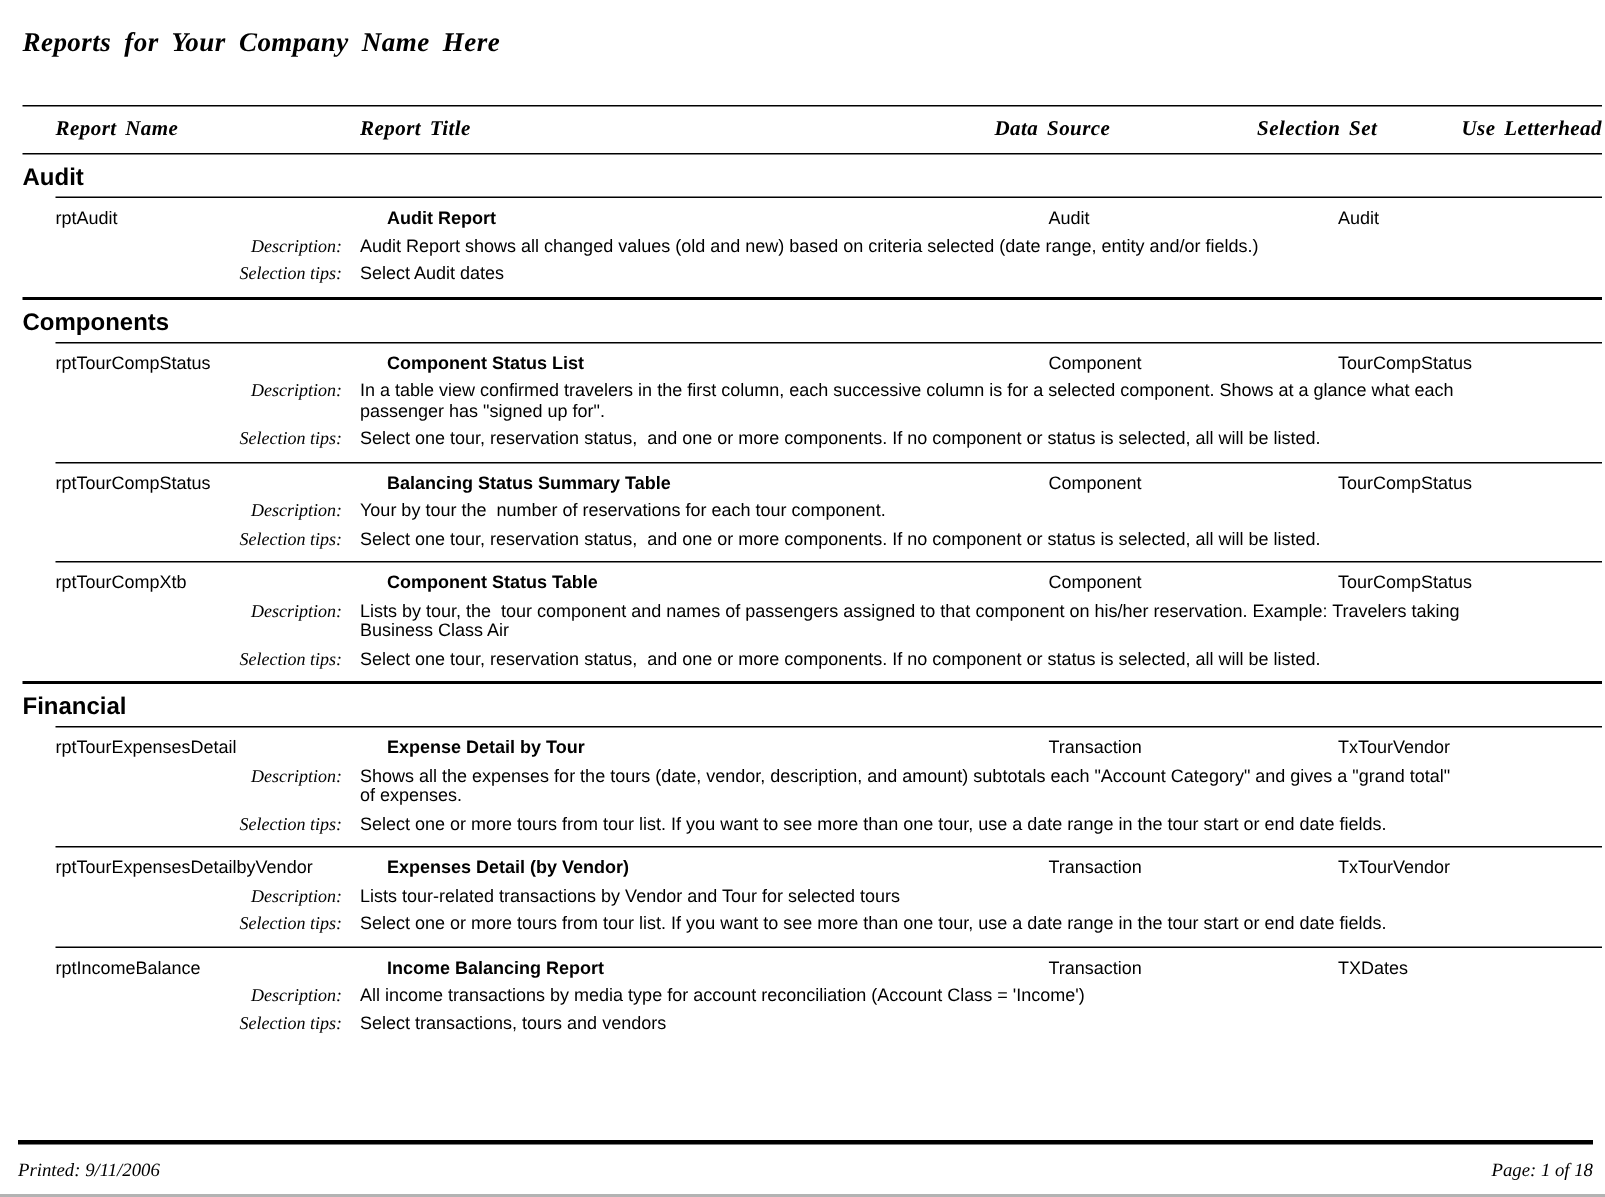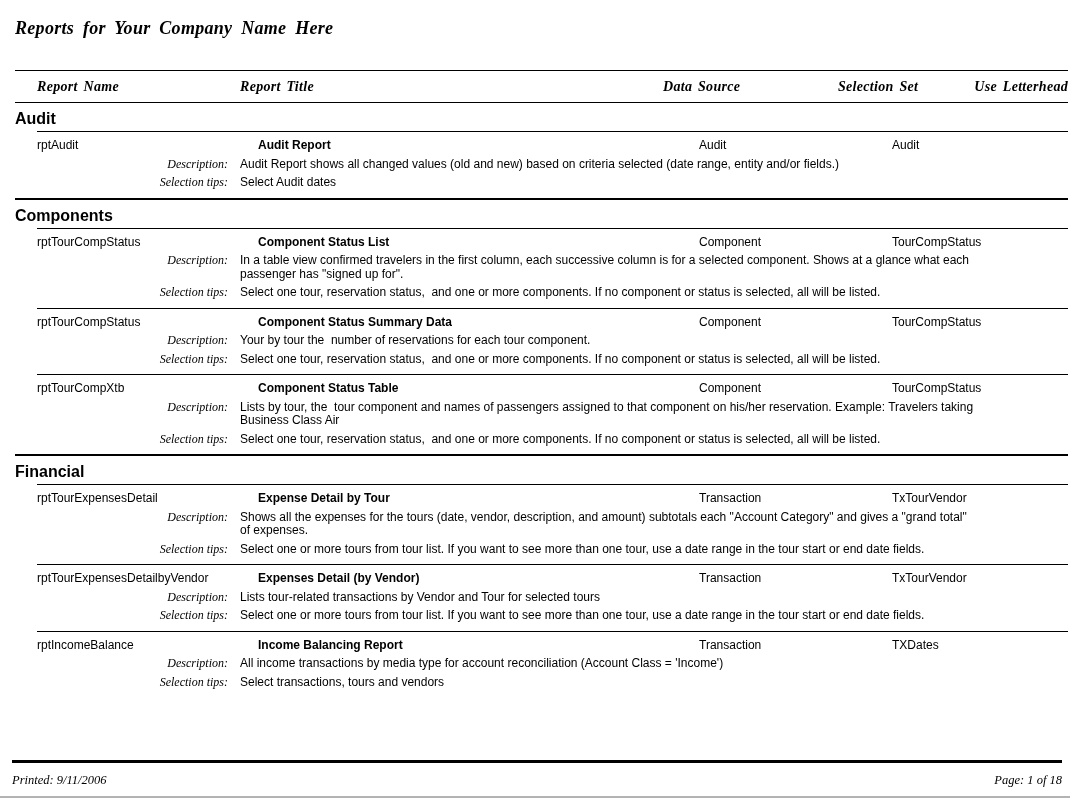--- a/index.html
+++ b/index.html
@@ -132,21 +132,21 @@
           </div>
           <div class="grid line sub">
             <div class="c1 lbl">Selection tips:</div>
             <div class="cwide">Select one tour, reservation status,  and one or more components. If no component or status is selected, all will be listed.</div>
           </div>
         </div>
         <div class="rule rule-indent"></div>
         <div class="row">
           <div class="grid line main">
             <div class="c1 cname">rptTourCompStatus</div>
-            <div class="c2 ctitle">Component Status Summary Data</div>
+            <div class="c2 ctitle">Balancing Status Summary Table</div>
             <div class="c3">Component</div>
             <div class="c4">TourCompStatus</div>
             <div class="c5">No</div>
           </div>
           <div class="grid line sub">
             <div class="c1 lbl">Description:</div>
             <div class="cwide">Your by tour the  number of reservations for each tour component.</div>
           </div>
           <div class="grid line sub">
             <div class="c1 lbl">Selection tips:</div>

